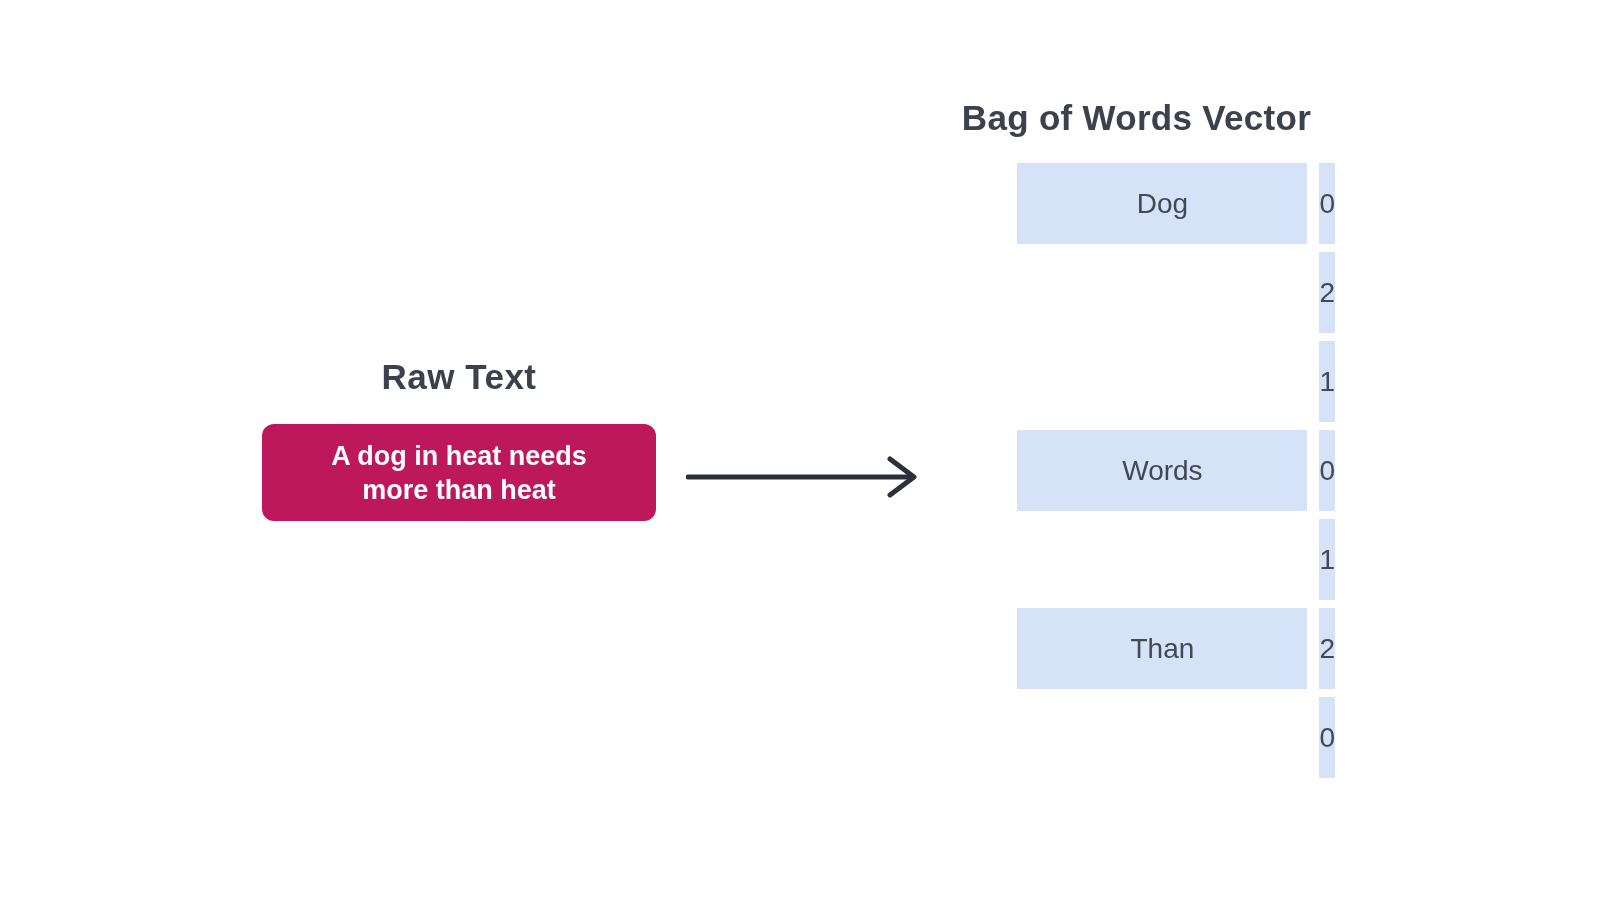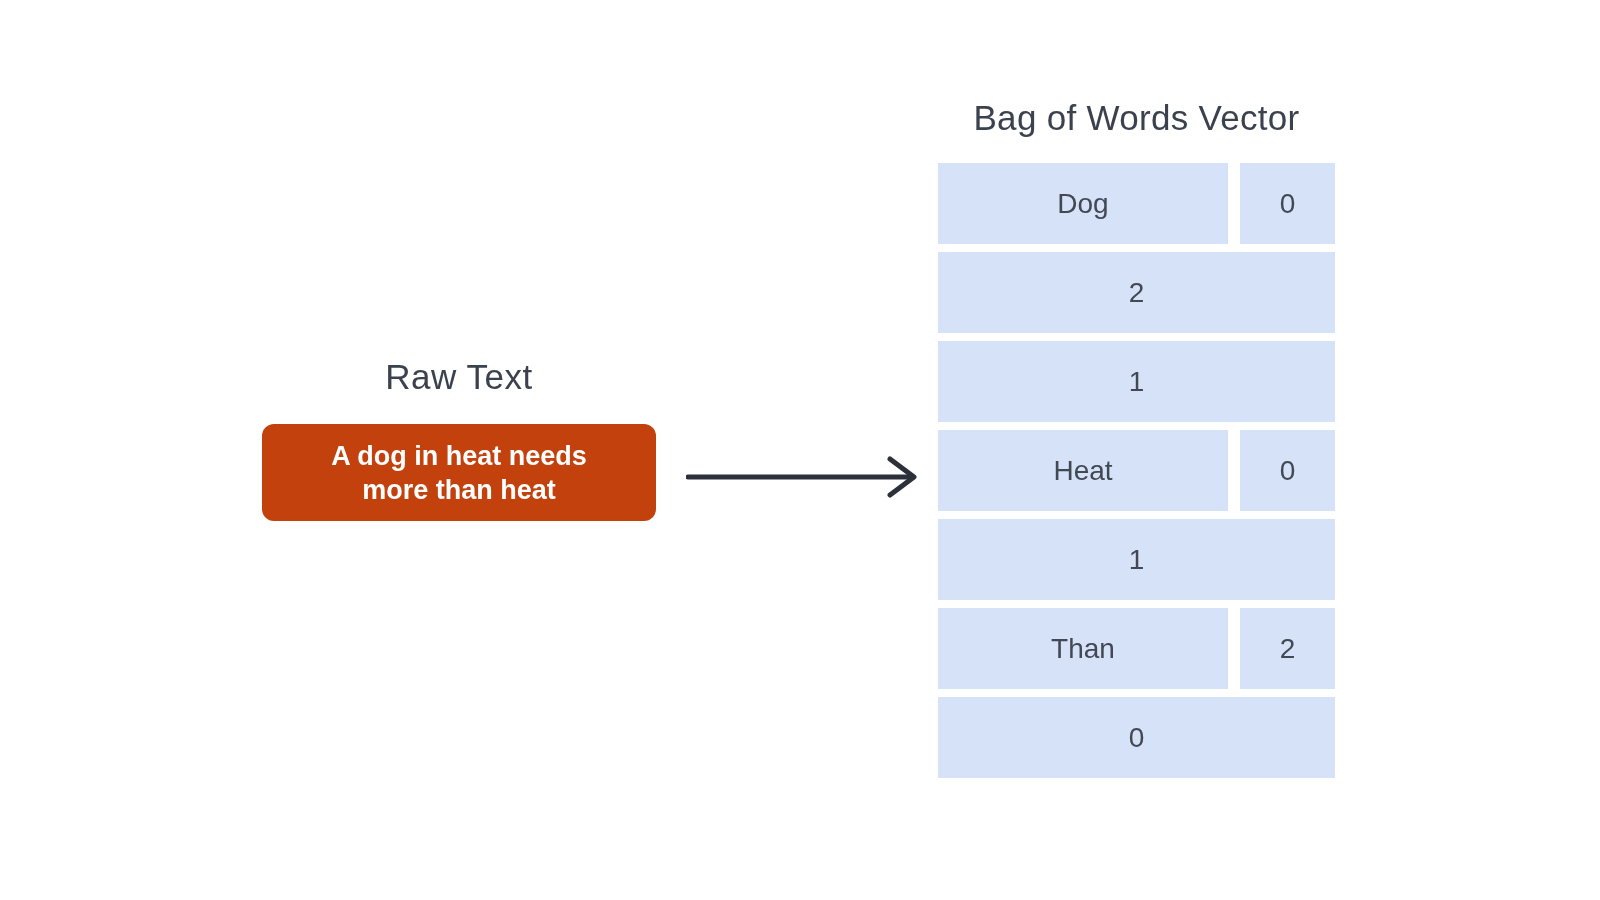--- a/index.html
+++ b/index.html
@@ -17,31 +17,31 @@
   }
 
   
   .raw-title {
     position: absolute;
     left: 262px;
     top: 357px;
     width: 394px;
     text-align: center;
     font-size: 35px;
-    font-weight: normal;
+    font-weight: bold;
     color: #3b414d;
     letter-spacing: 0.5px;
   }
   .raw-box {
     position: absolute;
     left: 262px;
     top: 424px;
     width: 394px;
     height: 97px;
-    background: #c2410c;
+    background: #be185d;
     border-radius: 12px;
     display: flex;
     flex-direction: column;
     align-items: center;
     justify-content: center;
     color: #ffffff;
     font-size: 27px;
     font-weight: bold;
     line-height: 34px;
     text-align: center;
@@ -58,33 +58,34 @@
   }
 
   
   .vector-title {
     position: absolute;
     left: 938px;
     top: 98px;
     width: 397px;
     text-align: center;
     font-size: 35px;
-    font-weight: normal;
+    font-weight: bold;
     color: #3b414d;
     letter-spacing: 0.3px;
     white-space: nowrap;
   }
   .bow-table {
     position: absolute;
     left: 938px;
     top: 163px;
     width: 397px;
     display: flex;
     flex-direction: column;
     gap: 8px;
+    align-items: flex-end;
   }
   .row {
     display: flex;
     gap: 12px;
     height: 81px;
   }
   .cell {
     background: #d6e2f7;
     display: flex;
     align-items: center;
@@ -121,21 +122,21 @@
         <div class="cell word">Dog</div>
         <div class="cell count">0</div>
       </div>
       <div class="row">
         <div class="cell count">2</div>
       </div>
       <div class="row">
         <div class="cell count">1</div>
       </div>
       <div class="row">
-        <div class="cell word">Heat</div>
+        <div class="cell word">Words</div>
         <div class="cell count">0</div>
       </div>
       <div class="row">
         <div class="cell count">1</div>
       </div>
       <div class="row">
         <div class="cell word">Than</div>
         <div class="cell count">2</div>
       </div>
       <div class="row">

